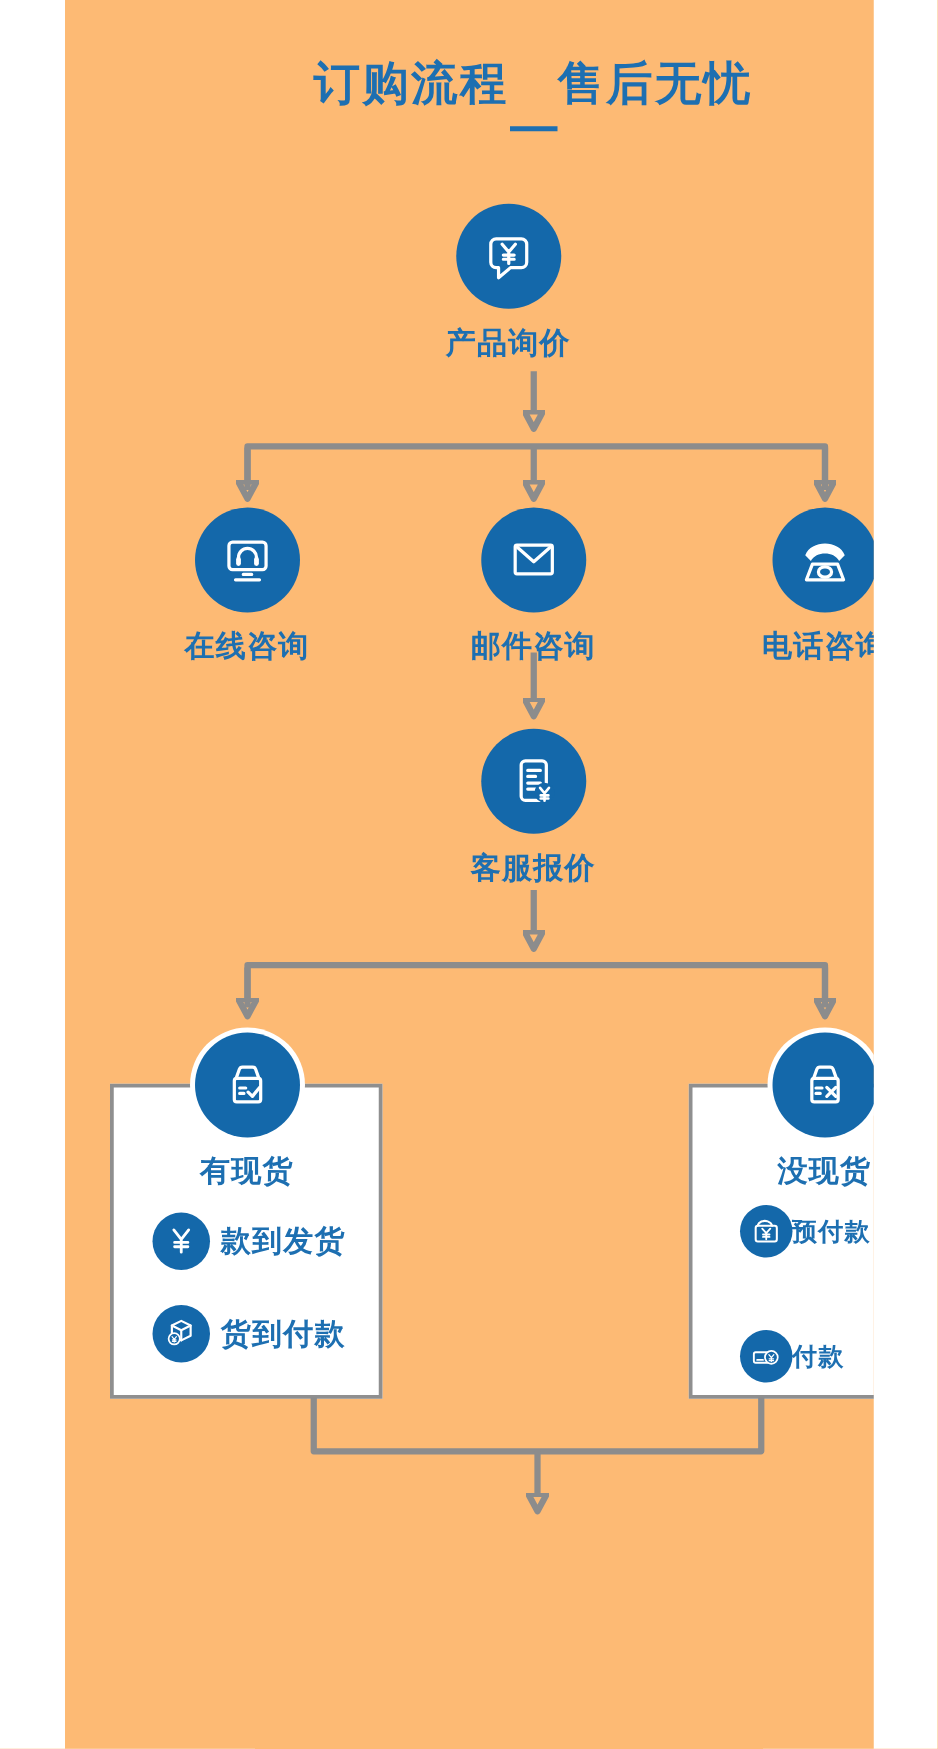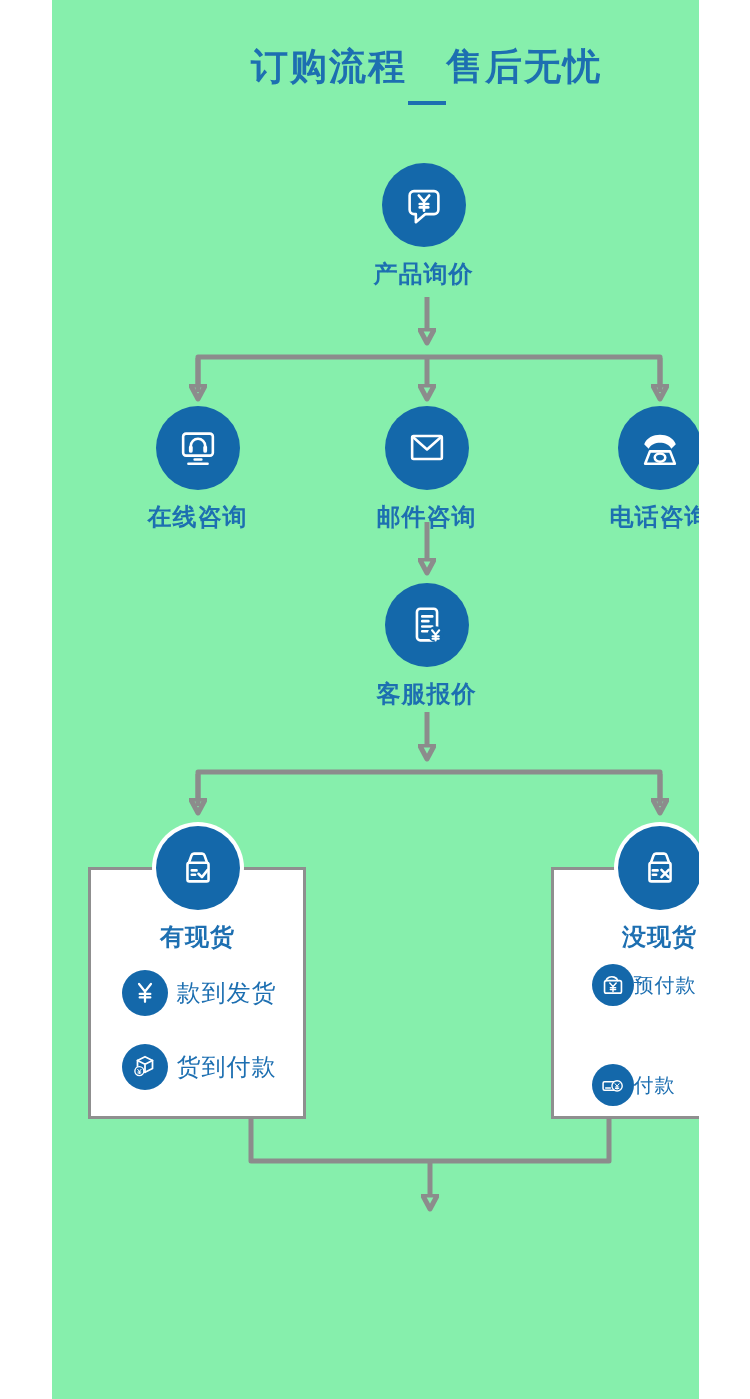--- a/index.html
+++ b/index.html
@@ -3,39 +3,39 @@
 <meta charset="utf-8">
 <style>
   :root{
     --blue:#1468aa;
     --textblue:#1d6fb1;
     --line:#8c8c8c;
     --boxborder:#8f8f8f;
   }
   *{margin:0;padding:0;box-sizing:border-box;}
   body{background:#fff;font-family:"Liberation Sans","DejaVu Sans",sans-serif;}
-  .canvas{position:relative;width:647px;height:1399px;margin:0 auto;background:#86efac;overflow:hidden;}
+  .canvas{position:relative;width:647px;height:1399px;margin:0 auto;background:#fdba74;overflow:hidden;}
   .title{position:absolute;top:42px;left:0;width:750px;text-align:center;
          font-size:37px;font-weight:bold;color:var(--textblue);letter-spacing:2px;white-space:nowrap;}
   .title-dash{position:absolute;top:101px;left:375px;transform:translateX(-50%);
          width:38px;height:4px;background:var(--textblue);}
   .connectors{position:absolute;left:0;top:0;z-index:2;}
   .connectors path,.connectors line{stroke:var(--line);stroke-width:5;fill:none;stroke-linejoin:round;}
   .sbox{position:absolute;border:3px solid var(--boxborder);background:#fff;z-index:1;}
   .node{position:absolute;transform:translateX(-50%);display:flex;flex-direction:column;align-items:center;z-index:3;}
   .bubble{width:84px;height:84px;border-radius:50%;background:var(--blue);
           display:flex;align-items:center;justify-content:center;flex:none;}
   .bubble.ring{box-shadow:0 0 0 4px #fff;}
   .nlabel{margin-top:11px;font-size:24px;font-weight:bold;color:var(--textblue);
           letter-spacing:1px;white-space:nowrap;}
   .item{position:absolute;display:flex;align-items:center;z-index:3;}
   .mini{border-radius:50%;background:var(--blue);display:flex;align-items:center;justify-content:center;flex:none;}
   .item.l .mini{width:46px;height:46px;}
   .item.r .mini{width:42px;height:42px;}
-  .ilabel{font-weight:normal;color:var(--textblue);white-space:nowrap;letter-spacing:1px;}
+  .ilabel{font-weight:bold;color:var(--textblue);white-space:nowrap;letter-spacing:1px;}
   .item.l .ilabel{margin-left:9px;font-size:24px;}
   .item.r .ilabel{width:112px;text-align:left;font-size:20px;}
   svg.ic{display:block;}
 </style>
 </head>
 <body>
 
 <div class="canvas">
 
   <div class="title">订购流程　售后无忧</div>
@@ -57,21 +57,21 @@
     <path d="M146 806 V772 H608 V806"></path>
     <line x1="146" y1="774" x2="146" y2="800" marker-end="url(#arw)"></line>
     <line x1="608" y1="774" x2="608" y2="800" marker-end="url(#arw)"></line>
     <path d="M199 1118 V1161 H557 V1118"></path>
     <line x1="378" y1="1161" x2="378" y2="1196" marker-end="url(#arw)"></line>
   </svg>
 
   <div class="sbox" style="left:36px;top:867px;width:218px;height:252px;"></div>
   <div class="sbox" style="left:499px;top:867px;width:218px;height:252px;"></div>
 
-  <div class="node" style="left:372px;top:163px;font-family:Liberation Mono, monospace;">
+  <div class="node" style="left:355px;top:163px;font-family:Liberation Mono, monospace;">
     <div class="bubble">
       <svg class="ic" width="46" height="46" viewBox="0 0 48 48" fill="none" stroke="#fff" stroke-width="2.7" stroke-linecap="round" stroke-linejoin="round">
         <path d="M13.5 9.5 h21 a4.5 4.5 0 0 1 4.5 4.5 v15 a4.5 4.5 0 0 1 -4.5 4.5 H25.5 L15.5 42 v-8.5 h-2 a4.5 4.5 0 0 1 -4.5 -4.5 v-15 a4.5 4.5 0 0 1 4.5 -4.5 Z"></path>
         <path d="M18.5 14 L24 20.5 L29.5 14 M24 20.5 V30 M19.5 23 h9 M19.5 26.5 h9"></path>
       </svg>
     </div>
     <div class="nlabel">产品询价</div>
   </div>
 
   <div class="node" style="left:146px;top:406px;text-align:center;">

